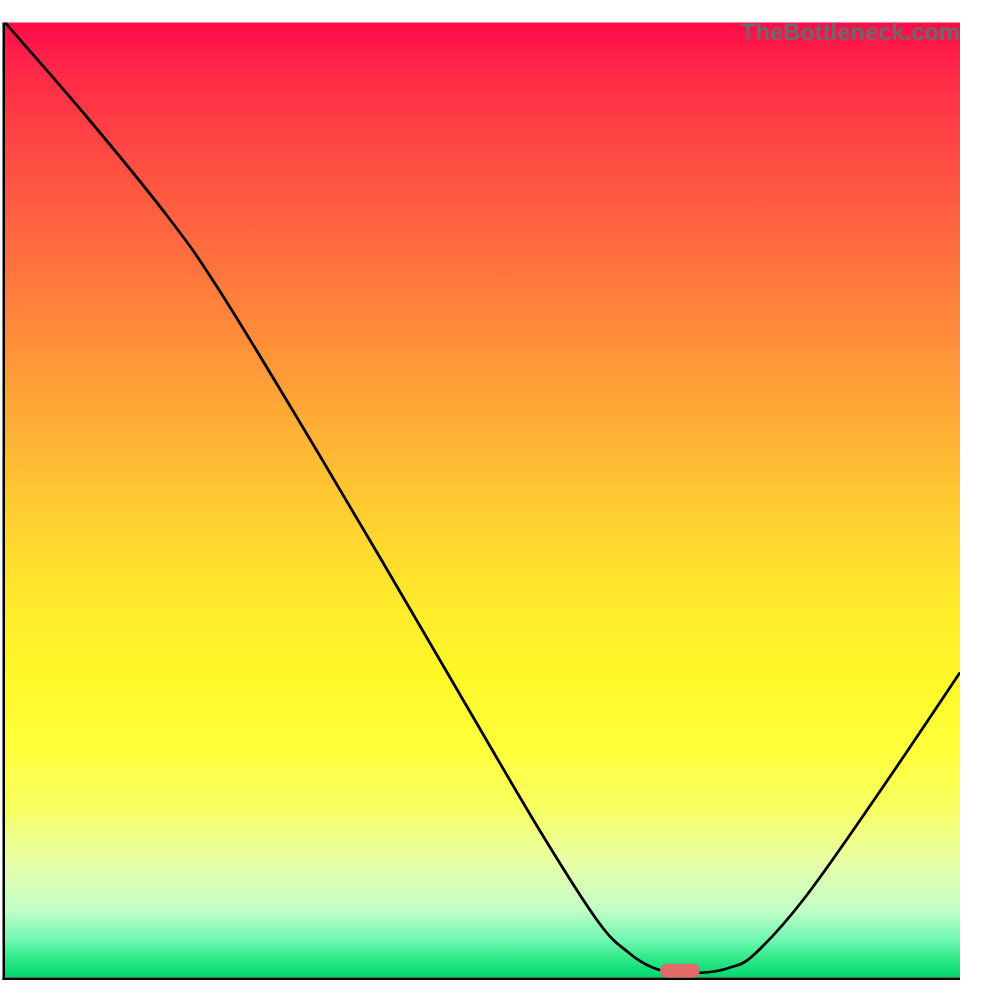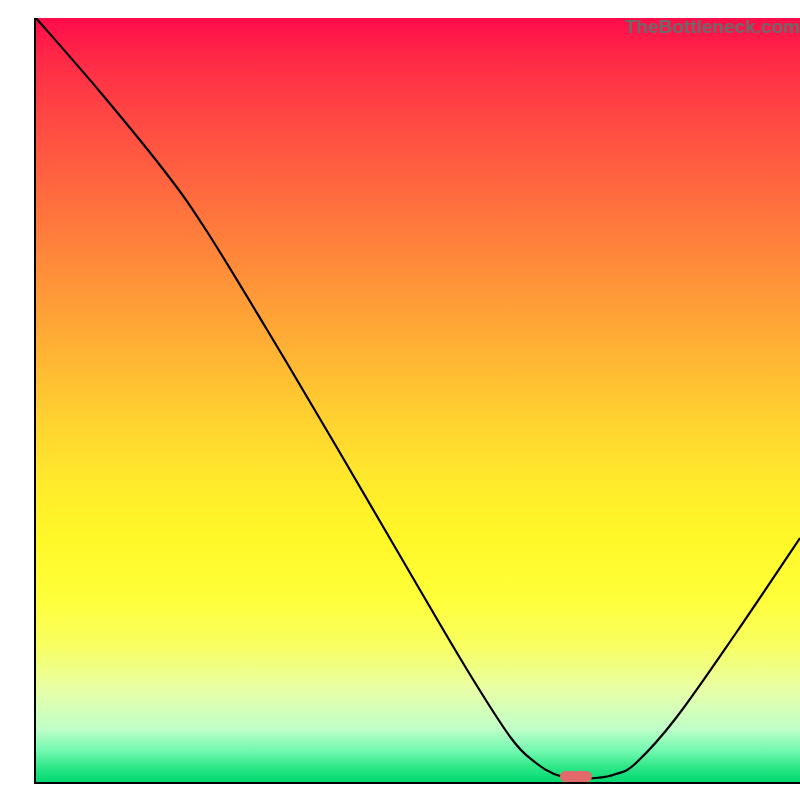--- a/index.html
+++ b/index.html
@@ -11,21 +11,21 @@
     font-family: Arial, sans-serif;
   }
   .chart-container {
     width: 800px;
     height: 800px;
     position: relative;
     background: #ffffff;
   }
   .plot-area {
     position: absolute;
-    left: 34px;
+    left: 2px;
     top: 18px;
     width: 764px;
     height: 764px;
     border: 2px solid #000000;
     border-top: none;
     border-right: none;
     background: linear-gradient(to bottom,
       #ff0b4a 0%,
       #ff2847 5%,
       #ff4444 12%,

